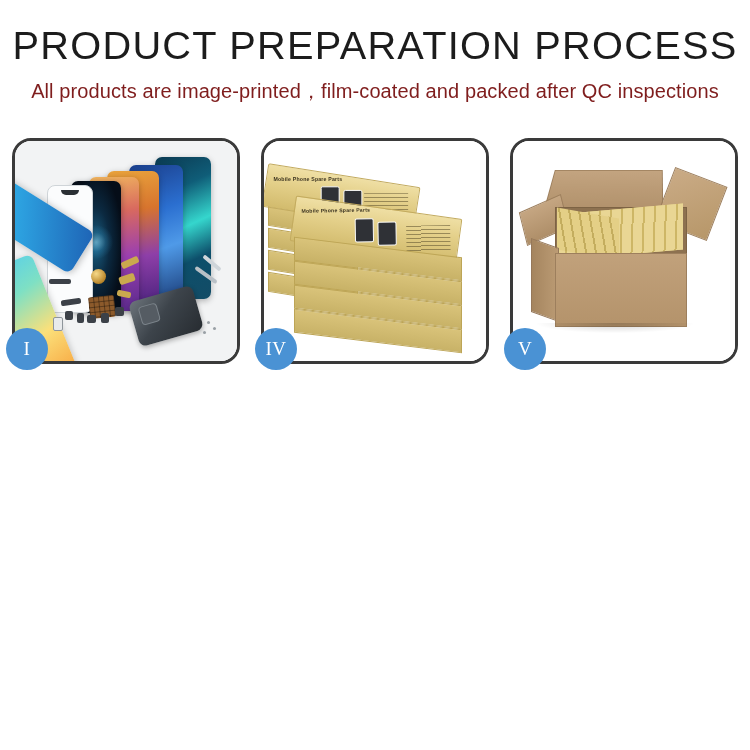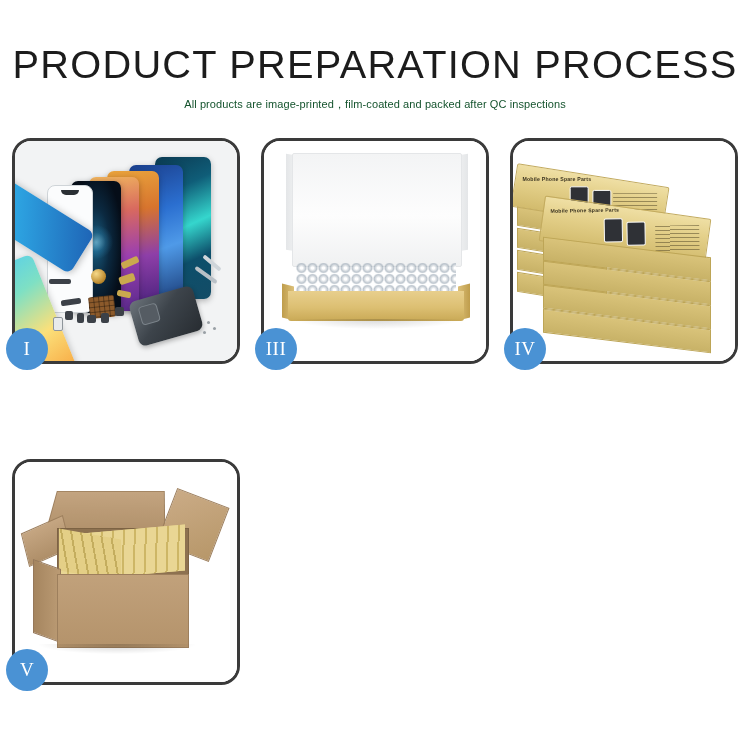--- a/index.html
+++ b/index.html
@@ -6,33 +6,33 @@
   body{
     width:750px;height:750px;
     background:#ffffff;
     font-family:"Liberation Sans",sans-serif;
     overflow:hidden;
     position:relative;
   }
   .page{position:relative;width:750px;height:750px;}
 
   
-  .header{text-align:center;padding-top:45px;}
+  .header{text-align:center;padding-top:26px;}
   .title{
     font-size:39px;
     letter-spacing:1.2px;
     color:#1c1c1c;
     font-weight:400;
     line-height:1.05;
     transform:scaleX(1.02);
     white-space:nowrap;
   }
   .subtitle{
-    font-size:11px;
-    color:#14532d;
+    font-size:20px;
+    color:#7f1d1d;
     margin-top:11px;
     letter-spacing:.1px;
     white-space:nowrap;
   }
 
   
   .grid{
     position:absolute;
     left:12px;top:138px;
     width:726px;
@@ -380,33 +380,20 @@
         <div class="chip" style="left:178px;top:132px;width:26px;height:4px;transform:rotate(36deg);background:#b9c0c6;"></div>
         <div class="chip" style="left:186px;top:120px;width:22px;height:4px;transform:rotate(40deg);background:#cfd5da;"></div>
         <div class="screw" style="left:192px;top:180px;"></div>
         <div class="screw" style="left:198px;top:186px;"></div>
         <div class="screw" style="left:188px;top:190px;"></div>
       </div>
       <div class="badge">I</div>
     </div>
 
 
-    <div class="panel">
-      <div class="panel-inner p3">
-        <div class="b3-lidflapL"></div>
-        <div class="b3-lidflapR"></div>
-        <div class="b3-lid"></div>
-        <div class="b3-inner"></div>
-        <div class="b3-sideL"></div>
-        <div class="b3-sideR"></div>
-        <div class="b3-front"></div>
-        <div class="b3-shadow"></div>
-      </div>
-      <div class="badge">III</div>
-    </div>
 
     <div class="panel">
       <div class="panel-inner p4">
         <div class="stack">
           <div class="kbox-side" style="left:4px;top:72px;width:88px;height:18px;transform:skewY(9deg);"></div>
           <div class="kbox-side" style="left:4px;top:94px;width:88px;height:18px;transform:skewY(9deg);"></div>
           <div class="kbox-side" style="left:4px;top:116px;width:88px;height:18px;transform:skewY(9deg);"></div>
           <div class="kbox-side" style="left:4px;top:138px;width:88px;height:18px;transform:skewY(9deg);"></div>
 
           <div class="kbox" style="left:0px;top:34px;width:152px;height:42px;transform:rotate(9deg);">

